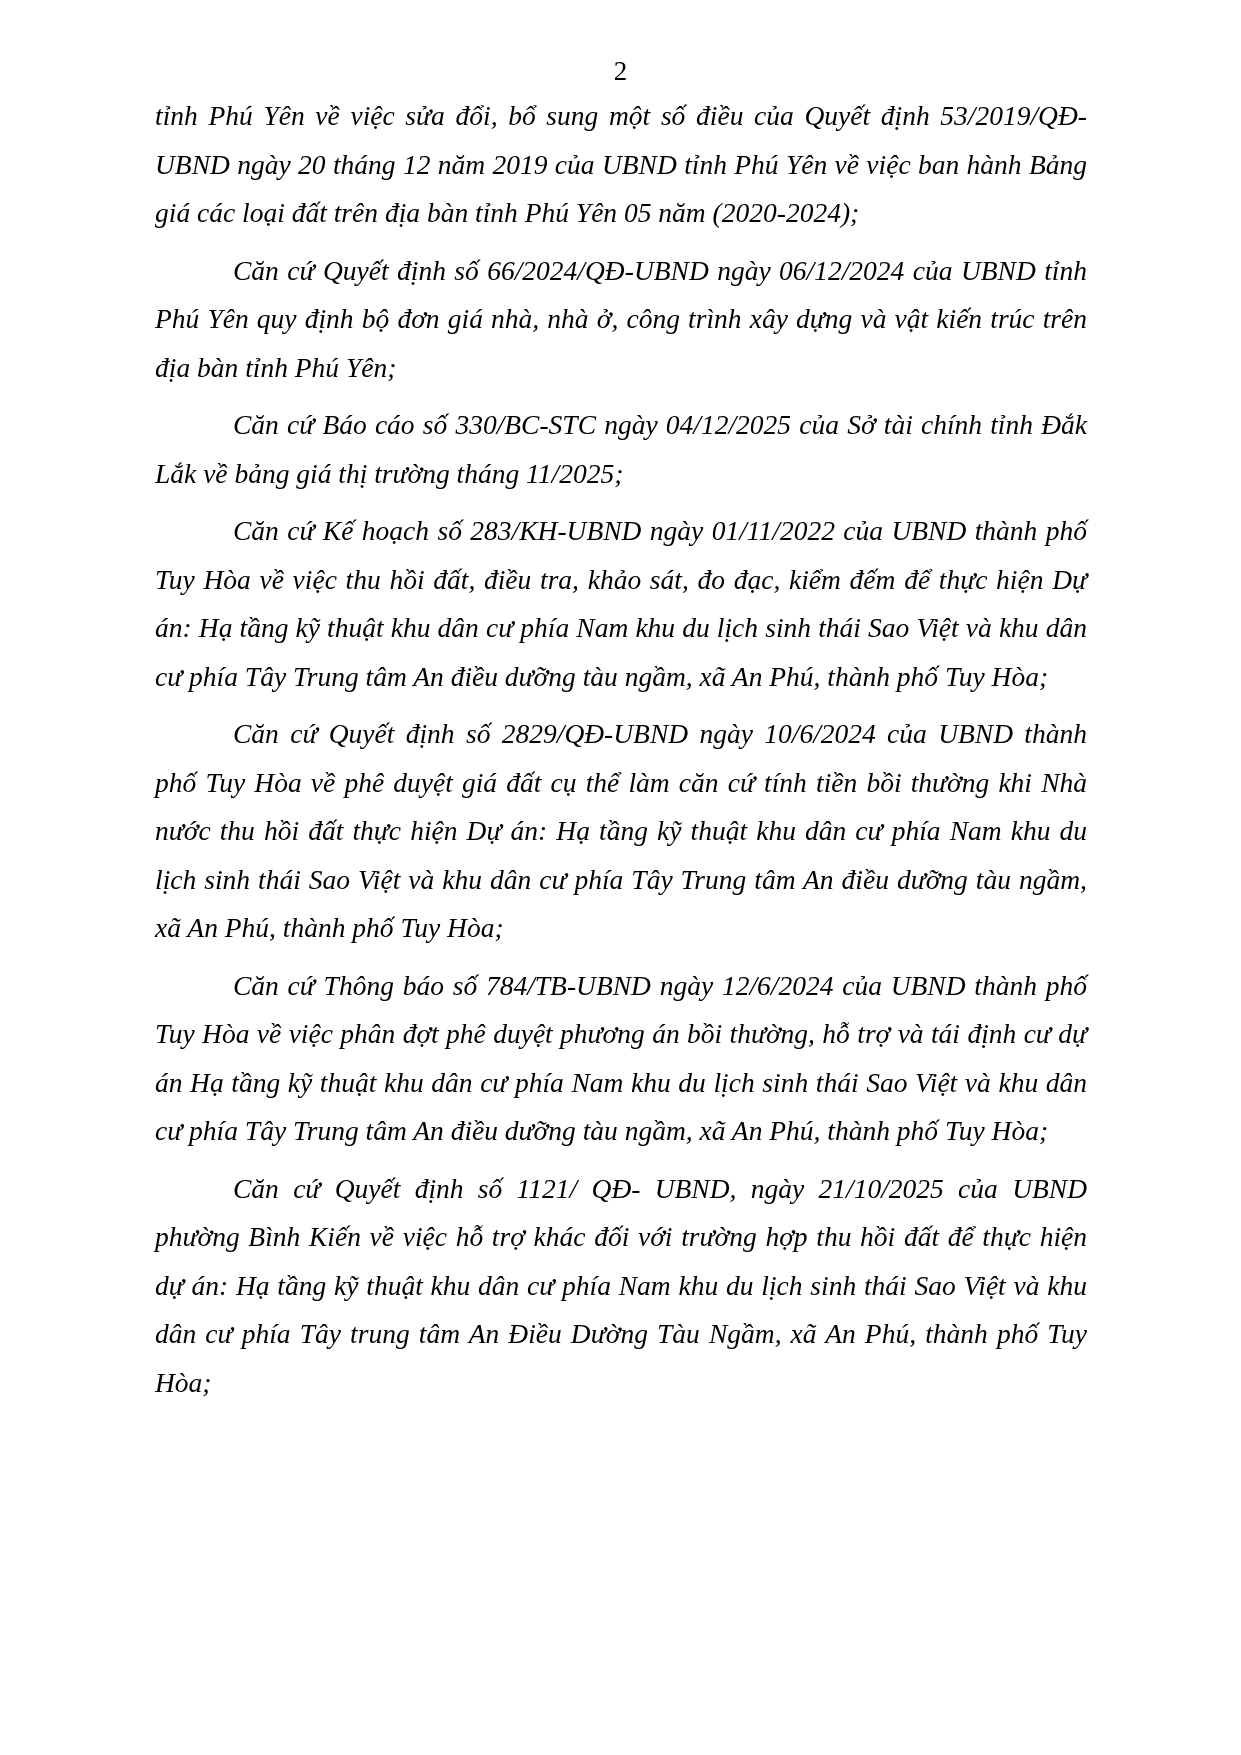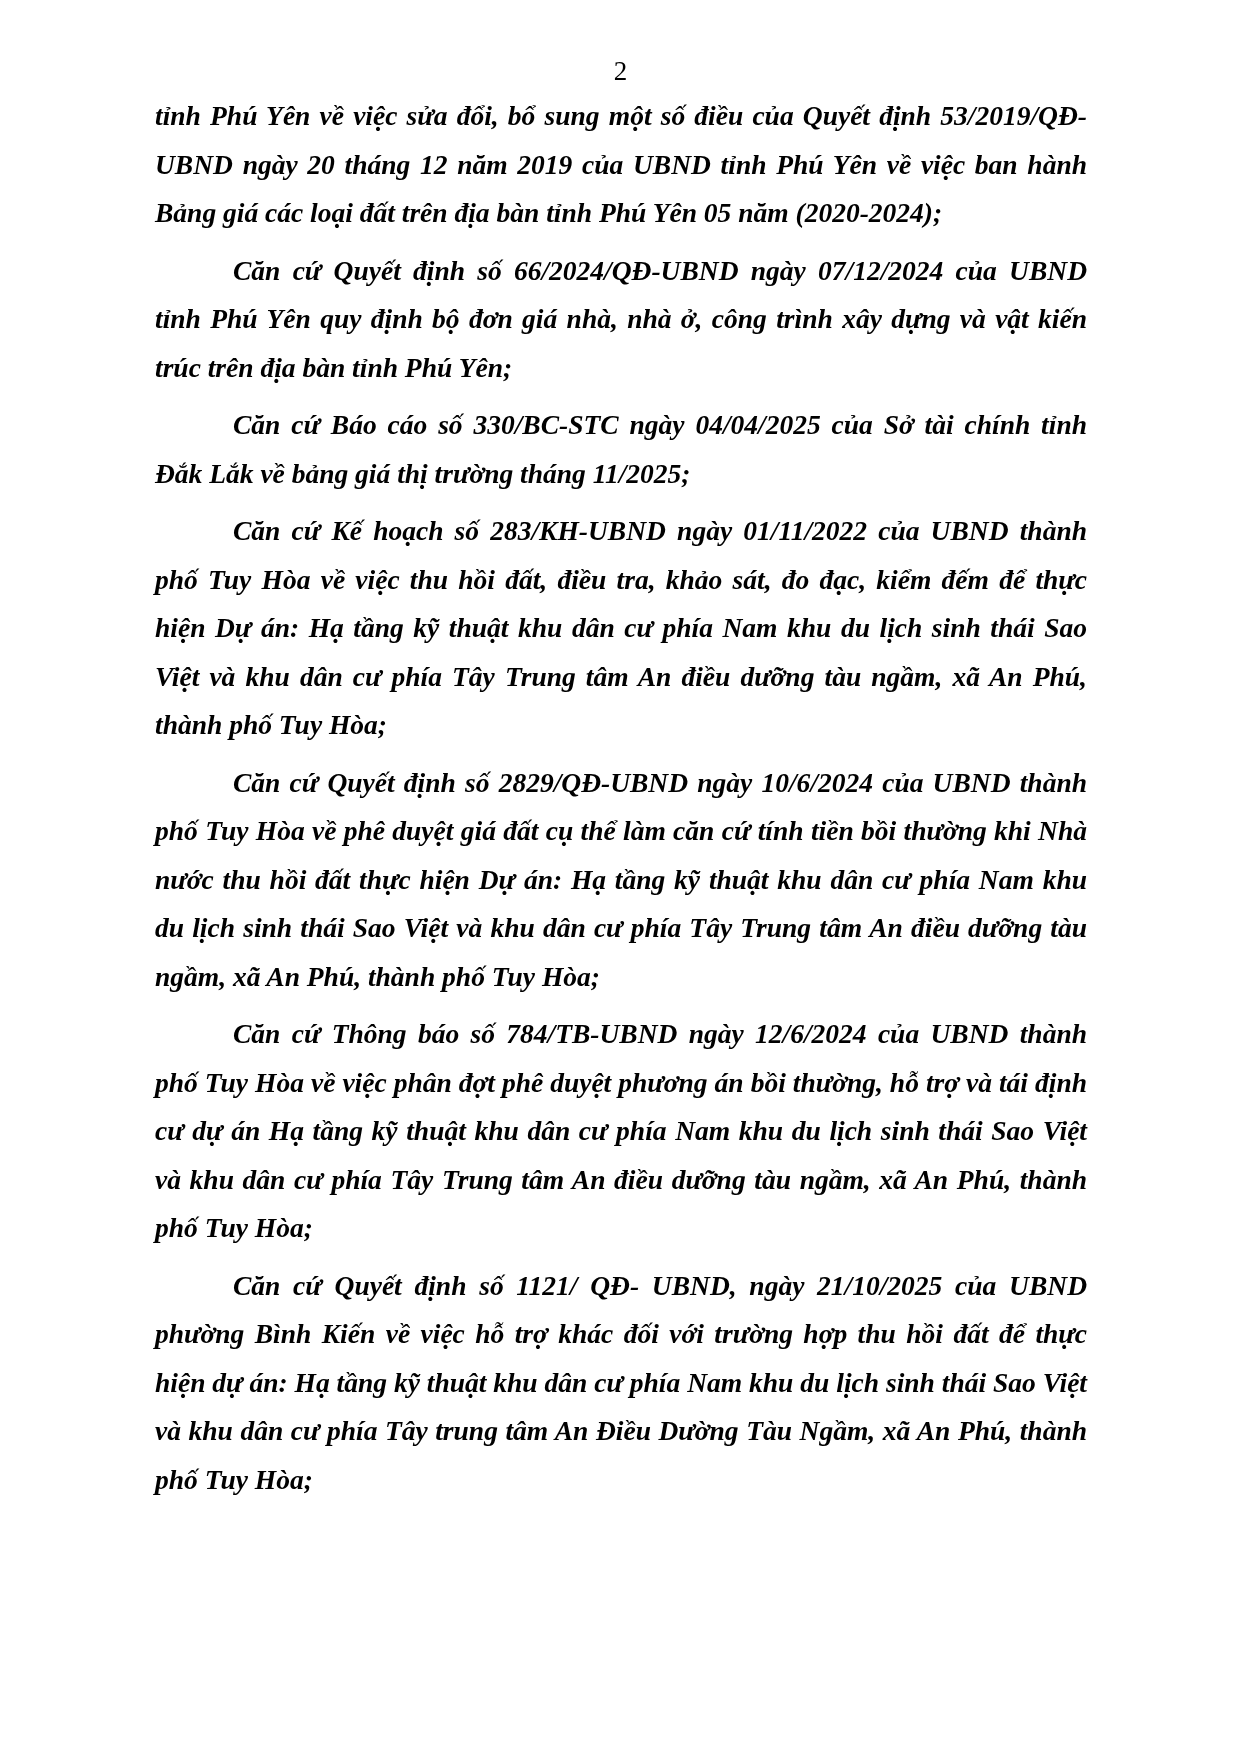--- a/index.html
+++ b/index.html
@@ -42,21 +42,20 @@
     margin: 0 0 0 0;
     padding: 0;
     font-family: "Liberation Serif", "DejaVu Serif", serif;
     font-style: italic;
     font-size: 27.5px;
     line-height: 48.5px;
     text-align: justify;
     text-justify: inter-word;
     text-indent: 0;
     color: #000000;
-    font-weight: bold;
     -webkit-font-smoothing: antialiased;
   }
   p.para.indent {
     text-indent: 78px;
   }
   p.para.gap {
     margin-top: 9px;
   }
   
   p.para::after {
@@ -72,25 +71,25 @@
 <body>
 
 <div class="page">
 
   <div class="page-number">2</div>
 
   <div class="body-block">
 
     <p class="para nojust">tỉnh Phú Yên về việc sửa đổi, bổ sung một số điều của Quyết định 53/2019/QĐ-UBND ngày 20 tháng 12 năm 2019 của UBND tỉnh Phú Yên về việc ban hành Bảng giá các loại đất trên địa bàn tỉnh Phú Yên 05 năm (2020-2024);</p>
 
-    <p class="para indent gap nojust">Căn cứ Quyết định số 66/2024/QĐ-UBND ngày 07/12/2024 của UBND tỉnh Phú Yên quy định bộ đơn giá nhà, nhà ở, công trình xây dựng và vật kiến trúc trên địa bàn tỉnh Phú Yên;</p>
+    <p class="para indent gap nojust">Căn cứ Quyết định số 66/2024/QĐ-UBND ngày 06/12/2024 của UBND tỉnh Phú Yên quy định bộ đơn giá nhà, nhà ở, công trình xây dựng và vật kiến trúc trên địa bàn tỉnh Phú Yên;</p>
 
 
 
-    <p class="para indent gap nojust">Căn cứ Báo cáo số 330/BC-STC ngày 04/04/2025 của Sở tài chính tỉnh Đắk Lắk về bảng giá thị trường tháng 11/2025;</p>
+    <p class="para indent gap nojust">Căn cứ Báo cáo số 330/BC-STC ngày 04/12/2025 của Sở tài chính tỉnh Đắk Lắk về bảng giá thị trường tháng 11/2025;</p>
 
     <p class="para indent gap nojust">Căn cứ Kế hoạch số 283/KH-UBND ngày 01/11/2022 của UBND thành phố Tuy Hòa về việc thu hồi đất, điều tra, khảo sát, đo đạc, kiểm đếm để thực hiện Dự án: Hạ tầng kỹ thuật khu dân cư phía Nam khu du lịch sinh thái Sao Việt và khu dân cư phía Tây Trung tâm An điều dưỡng tàu ngầm, xã An Phú, thành phố Tuy Hòa;</p>
 
 
     <p class="para indent gap nojust">Căn cứ Quyết định số 2829/QĐ-UBND ngày 10/6/2024 của UBND thành phố Tuy Hòa về phê duyệt giá đất cụ thể làm căn cứ tính tiền bồi thường khi Nhà nước thu hồi đất thực hiện Dự án: Hạ tầng kỹ thuật khu dân cư phía Nam khu du lịch sinh thái Sao Việt và khu dân cư phía Tây Trung tâm An điều dưỡng tàu ngầm, xã An Phú, thành phố Tuy Hòa;</p>
 
     <p class="para indent gap nojust">Căn cứ Thông báo số 784/TB-UBND ngày 12/6/2024 của UBND thành phố Tuy Hòa về việc phân đợt phê duyệt phương án bồi thường, hỗ trợ và tái định cư dự án Hạ tầng kỹ thuật khu dân cư phía Nam khu du lịch sinh thái Sao Việt và khu dân cư phía Tây Trung tâm An điều dưỡng tàu ngầm, xã An Phú, thành phố Tuy Hòa;</p>
 
     <p class="para indent gap nojust">Căn cứ Quyết định số 1121/ QĐ- UBND, ngày 21/10/2025 của UBND phường Bình Kiến về việc hỗ trợ khác đối với trường hợp thu hồi đất để thực hiện dự án: Hạ tầng kỹ thuật khu dân cư phía Nam khu du lịch sinh thái Sao Việt và khu dân cư phía Tây trung tâm An Điều Dường Tàu Ngầm, xã An Phú, thành phố Tuy Hòa;</p>
 

